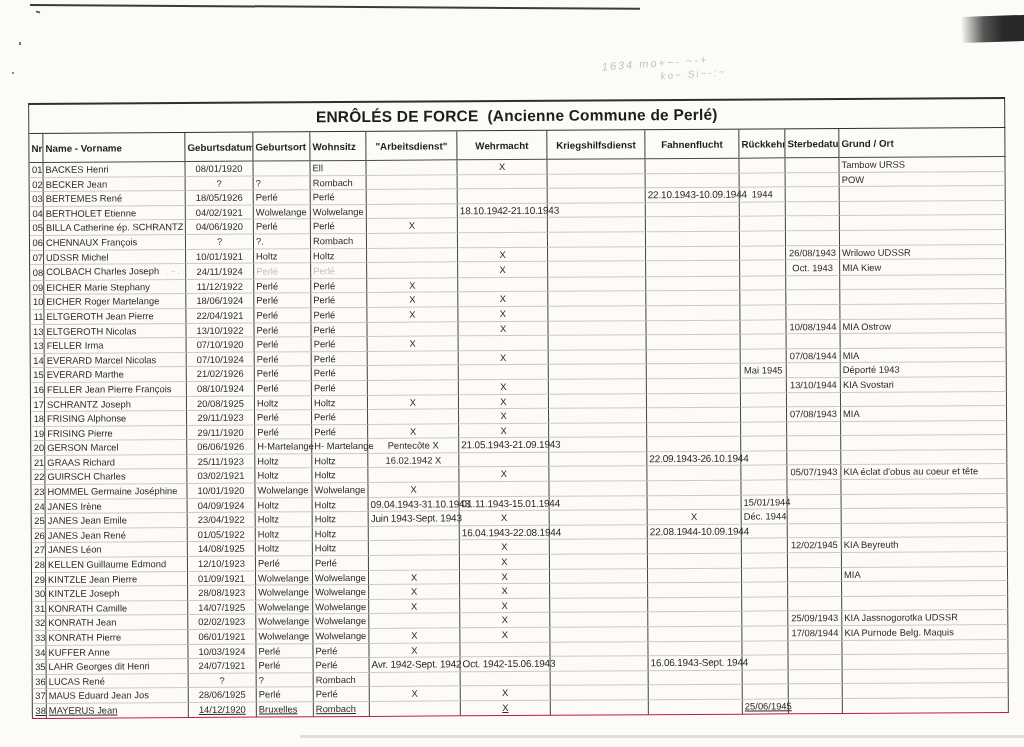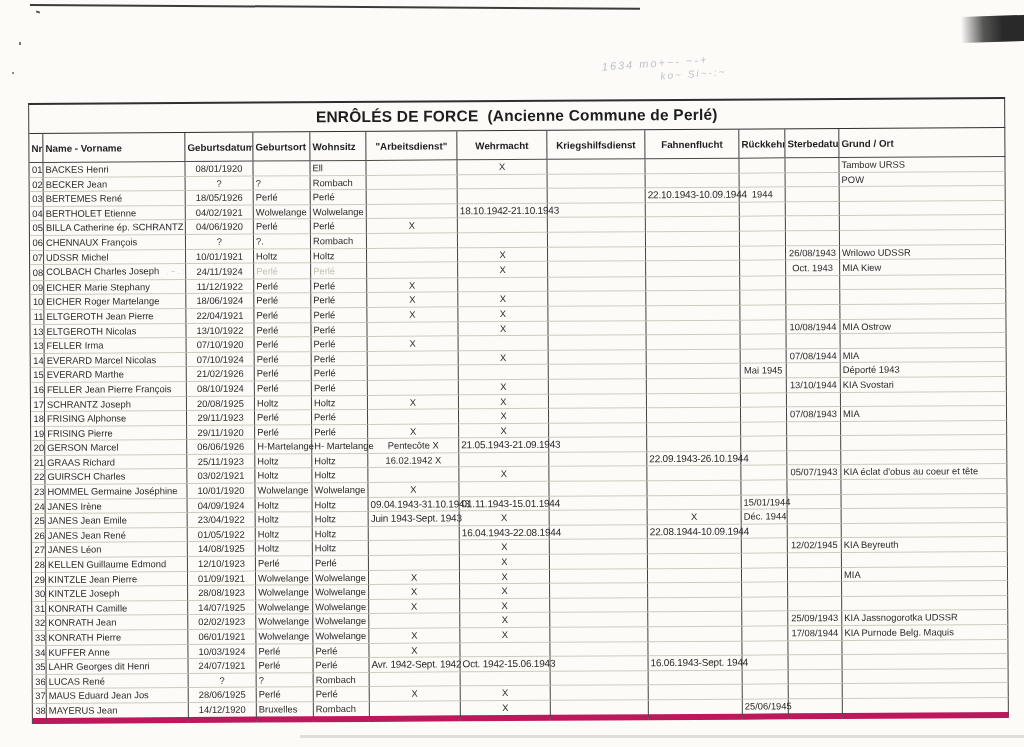--- a/index.html
+++ b/index.html
@@ -29,21 +29,21 @@
   col.col-geburtsort{width:57px;} col.col-wohnsitz{width:56px;} col.col-arbeitsdienst{width:91px;}
   col.col-wehrmacht{width:90px;} col.col-kriegshilfsdienst{width:98px;} col.col-fahnenflucht{width:94px;}
   col.col-rueckkehr{width:46px;} col.col-sterbedatum{width:54px;} col.col-grund{width:166px;}
 
   tr.title-row th{height:26px;border-bottom:1px solid #2f2f2f;border-right:1px solid #3c3c3c;
                   font-size:15.5px;font-weight:bold;text-align:center;letter-spacing:.2px;color:#1d1d1d;white-space:pre;}
   tr.header-row th{height:28px;border-bottom:1px solid #4a4a4a;border-right:1px solid #3c3c3c;
                    font-size:9.8px;font-weight:bold;color:#1f1f1f;padding:0 2px;vertical-align:middle;white-space:nowrap;overflow:hidden;}
   tbody td{height:13.6px;line-height:13.6px;padding:0 2px;font-size:9.4px;vertical-align:middle;
            border-right:1px solid #424242;border-bottom:1px solid #cfcbc1;white-space:nowrap;}
-  tbody tr:last-child td{border-bottom:6px solid #be185d;}
+  tbody tr:last-child td{border-bottom:1px solid #be185d;text-decoration:underline;}
 
   th.col-nr,th.col-name,th.col-geburtsdatum,th.col-geburtsort,th.col-wohnsitz,th.col-grund{text-align:left;}
   th.col-arbeitsdienst,th.col-wehrmacht,th.col-kriegshilfsdienst,th.col-fahnenflucht,th.col-rueckkehr,th.col-sterbedatum{text-align:center;}
   td.col-nr{text-align:right;padding:0 0;}
   td.col-name,td.col-geburtsort,td.col-wohnsitz,td.col-grund{text-align:left;}
   td.col-geburtsdatum,td.col-arbeitsdienst,td.col-wehrmacht,td.col-kriegshilfsdienst,
   td.col-fahnenflucht,td.col-rueckkehr,td.col-sterbedatum{text-align:center;}
 
   .dense{font-size:10px;letter-spacing:-0.2px;}
   .faded{color:#c8c1b2;}

